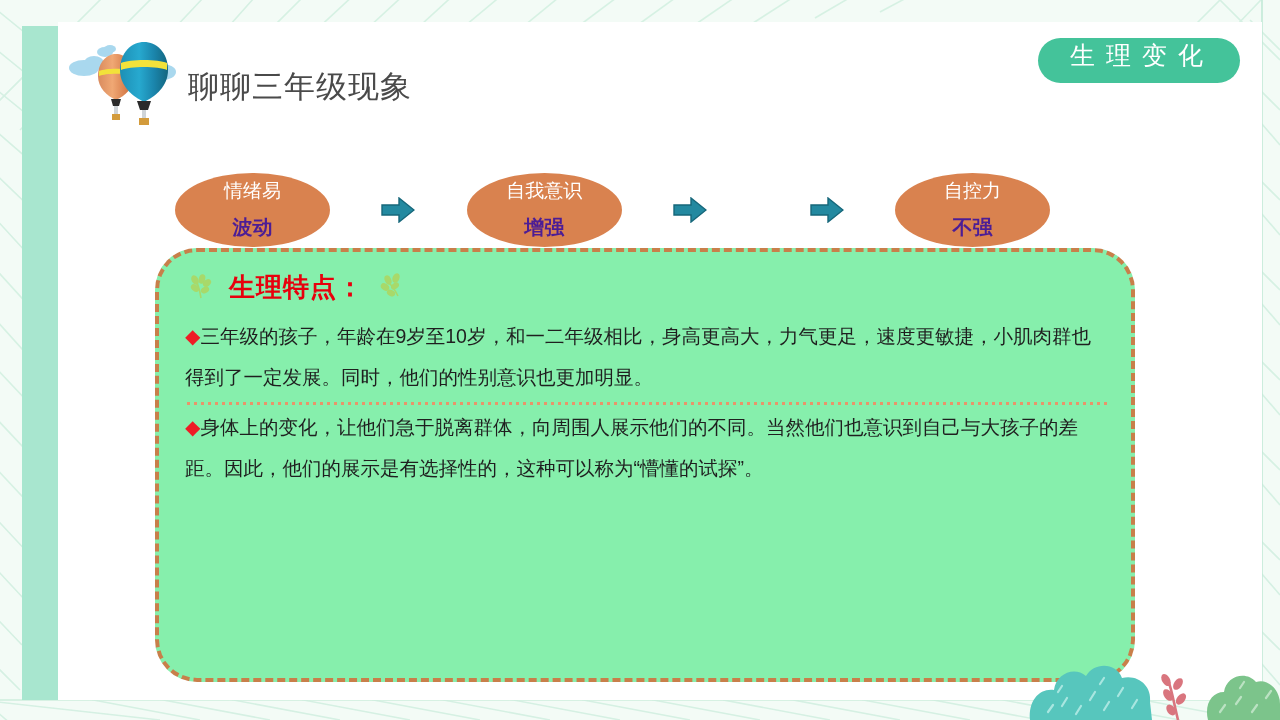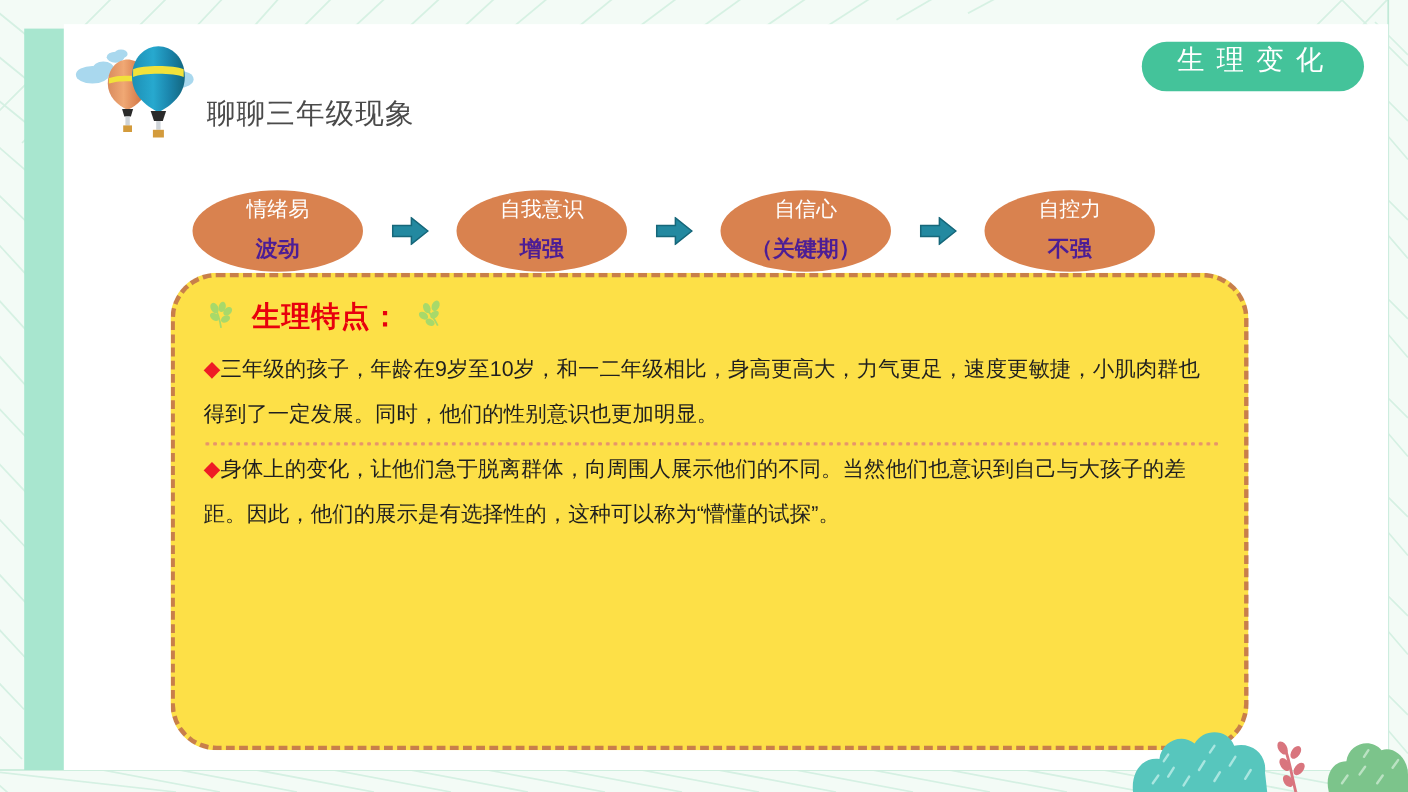--- a/index.html
+++ b/index.html
@@ -23,23 +23,22 @@
   .white-panel {
     position:absolute; left:58px; top:22px; width:1204px; height:678px;
     background:#ffffff;
   }
 
   
   .header { position:absolute; left:58px; top:22px; width:1204px; height:120px; }
   .balloons { position:absolute; left:0px; top:8px; width:130px; height:100px; }
   .slide-title {
     position:absolute; left:130px; top:44px;
-    font-size:26px; color:#4a4a4a; letter-spacing:1px;
+    font-size:31px; color:#4a4a4a; letter-spacing:1px;
     white-space:nowrap;
-    margin-top:20px;
   }
   .badge {
     position:absolute; right:22px; top:16px;
     background:#44c39a; color:#ffffff;
     border-radius:26px;
     padding:2px 26px 12px 32px;
     font-size:25px; letter-spacing:11px;
     white-space:nowrap;
     line-height:1.25;
   }
@@ -61,21 +60,21 @@
   }
   .oval .l1 { color:#ffffff; font-size:19px; }
   .oval .l2 { color:#4c1d95; font-size:20px; font-weight:bold; margin-top:16px; }
   .arrow-wrap { flex:1 1 auto; display:flex; justify-content:center; align-items:center; }
   .arrow { width:34px; height:26px; display:block; }
 
   
   .card {
     position:absolute; left:155px; top:248px;
     width:980px; height:434px;
-    background:#fde047;
+    background:#86efac;
     border:4px dashed #c87f4a;
     border-radius:42px;
   }
   .card-head {
     position:absolute; left:28px; top:14px;
     height:42px; display:flex; align-items:center; gap:6px;
   }
   .leaf-sprig { width:30px; height:30px; display:block; }
   .card-title {
     color:#e8000d; font-size:26px; font-weight:bold;
@@ -201,24 +200,20 @@
       <span class="l1">自我意识</span>
       <span class="l2">增强</span>
     </div>
 
     <div class="arrow-wrap">
       <svg class="arrow" viewBox="0 0 34 26">
         <path d="M1 8 H18 V1 L33 13 L18 25 V18 H1 Z" fill="#2389a0" stroke="#16677a" stroke-width="1.4"></path>
       </svg>
     </div>
 
-    <div class="oval">
-      <span class="l1">自信心</span>
-      <span class="l2">（关键期）</span>
-    </div>
 
     <div class="arrow-wrap">
       <svg class="arrow" viewBox="0 0 34 26">
         <path d="M1 8 H18 V1 L33 13 L18 25 V18 H1 Z" fill="#2389a0" stroke="#16677a" stroke-width="1.4"></path>
       </svg>
     </div>
 
     <div class="oval">
       <span class="l1">自控力</span>
       <span class="l2">不强</span>

